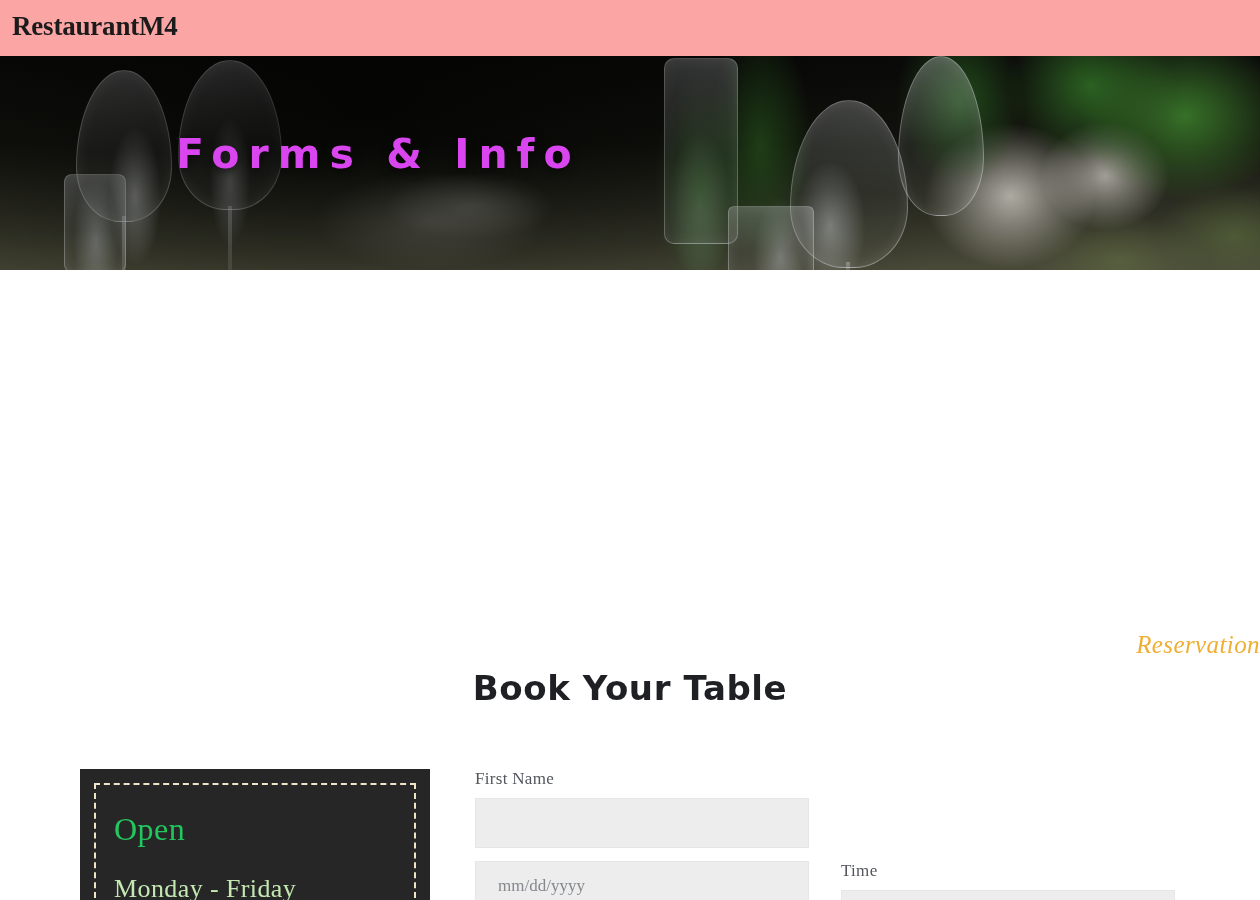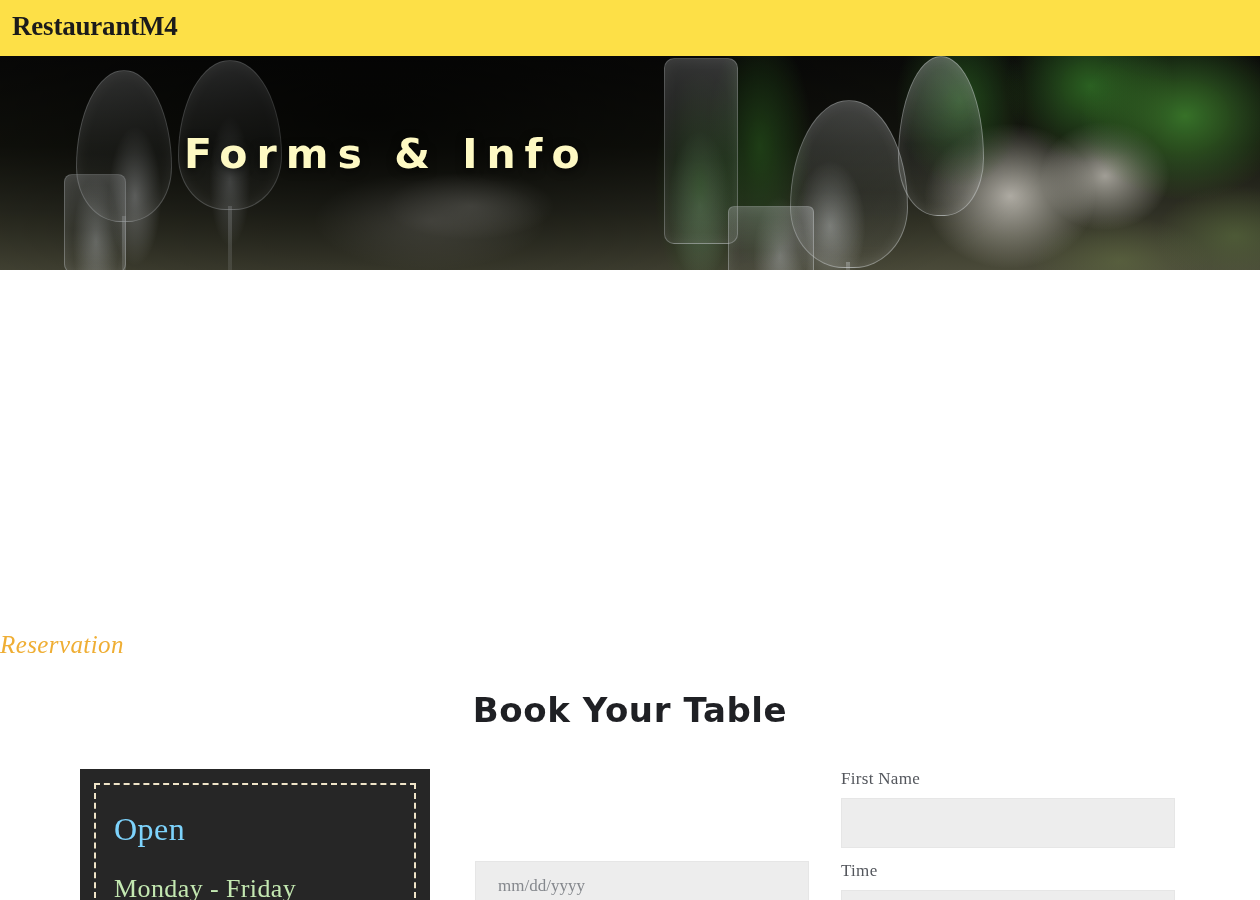--- a/index.html
+++ b/index.html
@@ -12,21 +12,21 @@
     background: #ffffff;
     font-family: "Liberation Serif", serif;
     -webkit-font-smoothing: antialiased;
   }
 
   
   .site-header {
     position: relative;
     width: 1260px;
     height: 56px;
-    background: #fde047;
+    background: #fca5a5;
     display: flex;
     align-items: center;
     z-index: 20;
   }
   .brand {
     position: absolute;
     left: 12px;
     top: 11px;
     font-family: "Liberation Serif", serif;
     font-size: 27px;
@@ -106,60 +106,59 @@
   .s2 { left: 228px; top: 150px; height: 64px; }
   .s3 { left: 846px; top: 206px; height: 10px; }
 
   .hero-vignette {
     position: absolute;
     inset: 0;
     background: radial-gradient(ellipse 820px 300px at 370px 60px, rgba(0,0,0,.72), rgba(0,0,0,.18) 62%, rgba(0,0,0,0) 85%);
   }
   .hero-title {
     position: absolute;
-    left: 184px;
+    left: 176px;
     top: 74px;
     font-family: "DejaVu Sans", sans-serif;
     font-size: 41px;
     font-weight: 700;
-    color: #fef9c3;
+    color: #d946ef;
     letter-spacing: 9px;
     text-shadow: 0 2px 10px rgba(0,0,0,.65);
     white-space: nowrap;
   }
 
   
   .reservation {
     position: relative;
     width: 1260px;
     height: 630px;
     background: #ffffff;
   }
   .eyebrow {
     position: absolute;
     left: 0; right: 0;
     top: 361px;
-    text-align: left;
+    text-align: right;
     font-family: "Liberation Serif", serif;
     font-style: italic;
     font-size: 25px;
     color: #efae34;
     letter-spacing: 0.4px;
   }
   .section-title {
     position: absolute;
     left: 0; right: 0;
     top: 398px;
     text-align: center;
     font-family: "DejaVu Sans", sans-serif;
     font-size: 34px;
     font-weight: 700;
     color: #1f2024;
     letter-spacing: 0.6px;
-    margin-top: 22px;
   }
 
   
   .hours-card {
     position: absolute;
     left: 80px;
     top: 499px;
     width: 350px;
     height: 391px;
     background: #262626;
@@ -169,21 +168,21 @@
     left: 14px;
     top: 14px;
     right: 14px;
     bottom: 14px;
     border: 2px dashed #efe4c8;
     padding: 26px 22px 0 18px;
   }
   .hours-open {
     font-family: "Liberation Serif", serif;
     font-size: 32px;
-    color: #7dd3fc;
+    color: #22c55e;
     letter-spacing: 0.5px;
     margin-bottom: 26px;
   }
   .day-block { margin-bottom: 18px; }
   .day-title {
     font-family: "Liberation Serif", serif;
     font-size: 26px;
     color: #c3e8b1;
     letter-spacing: 0.4px;
     margin-bottom: 8px;
@@ -193,21 +192,20 @@
   .form-area {
     position: absolute;
     left: 475px;
     top: 499px;
     width: 700px;
   }
   .form-row {
     display: flex;
     gap: 32px;
     margin-bottom: 13px;
-    justify-content: flex-end;
   }
   .field { width: 334px; }
   .field-label {
     font-family: "Liberation Serif", serif;
     font-size: 17px;
     color: #53565c;
     letter-spacing: 0.3px;
     margin-bottom: 9px;
     display: block;
   }

